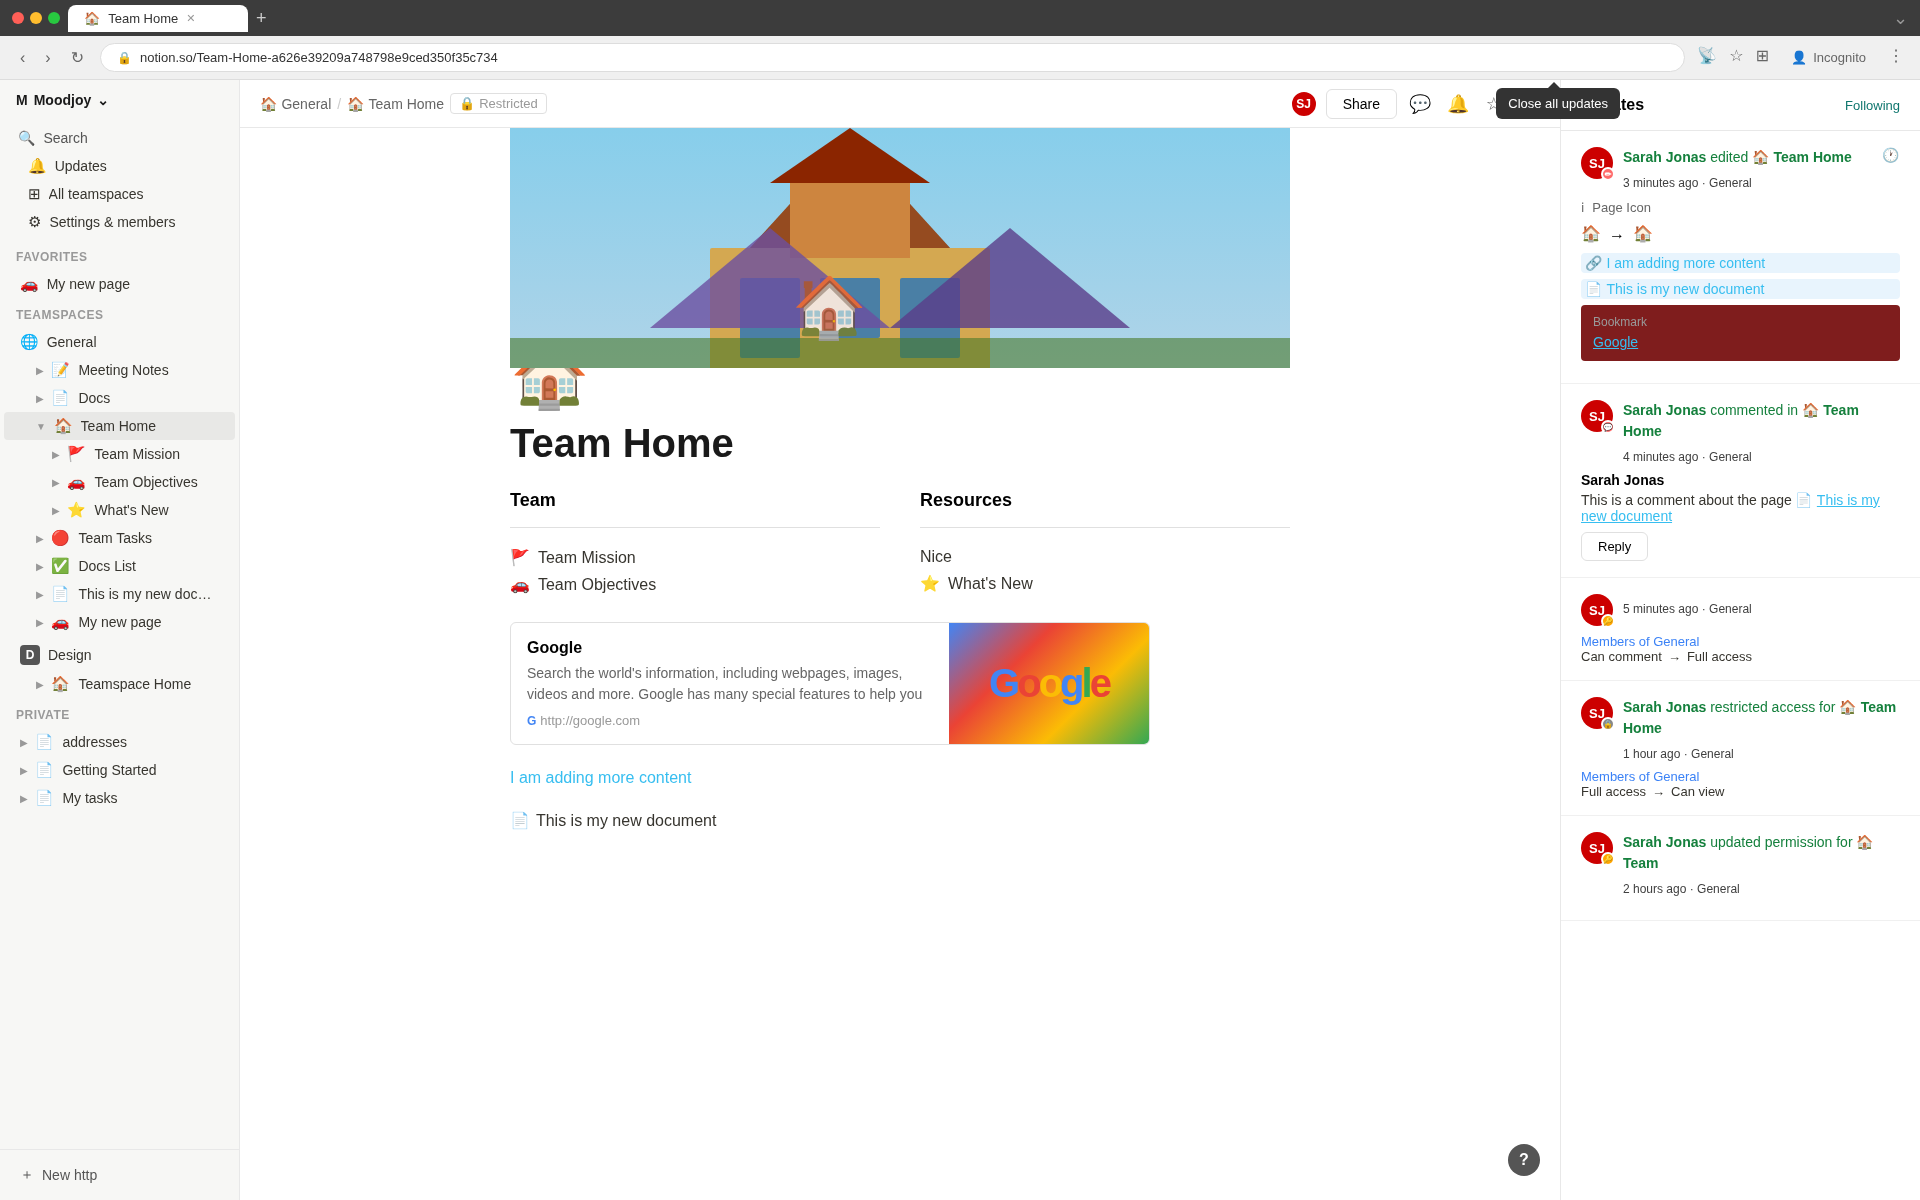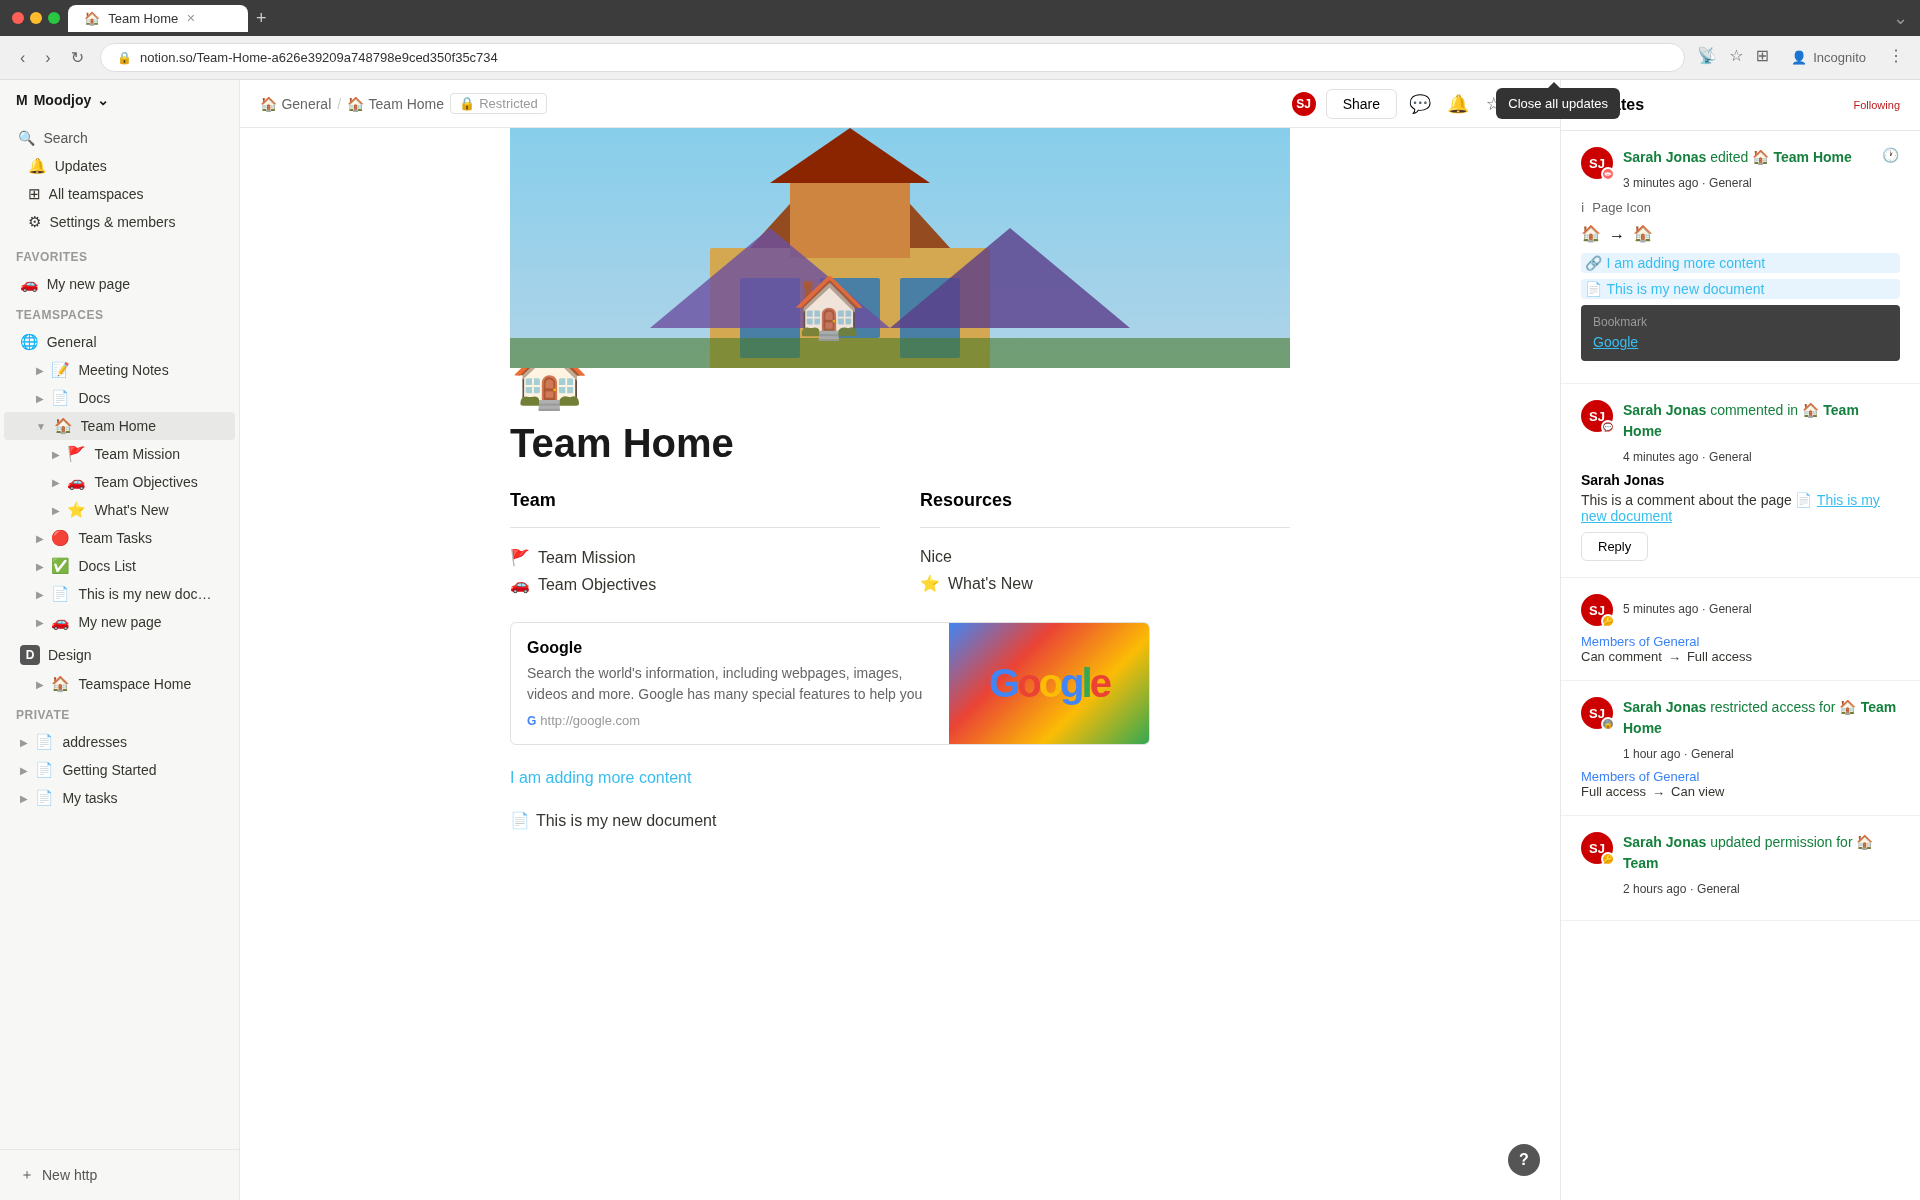--- a/index.html
+++ b/index.html
@@ -82,37 +82,37 @@
     .bookmark-image { width: 200px; background: linear-gradient(135deg, #4285F4, #EA4335, #FBBC05, #34A853); display: flex; align-items: center; justify-content: center; font-size: 36px; font-weight: 700; color: #fff; }
 
     .page-link { color: #37bef0; text-decoration: none; font-size: 16px; display: inline-flex; align-items: center; gap: 6px; margin-bottom: 12px; }
 
     .help-btn { position: fixed; bottom: 24px; right: 380px; width: 32px; height: 32px; border-radius: 50%; background: #555; color: #fff; display: flex; align-items: center; justify-content: center; font-size: 16px; font-weight: 700; cursor: pointer; }
 
     
     .updates-panel { width: 360px; border-left: 1px solid #e8e8e8; background: #fff; display: flex; flex-direction: column; overflow: hidden; flex-shrink: 0; }
     .updates-header { padding: 16px 20px; border-bottom: 1px solid #e8e8e8; display: flex; align-items: center; justify-content: space-between; }
     .updates-title { font-size: 16px; font-weight: 600; }
-    .following-btn { font-size: 11px; color: #b91c1c; cursor: pointer; }
+    .following-btn { font-size: 13px; color: #0f766e; cursor: pointer; }
     .updates-list { overflow-y: auto; flex: 1; }
 
     .update-item { padding: 16px 20px; border-bottom: 1px solid #f0f0f0; }
     .update-meta { display: flex; align-items: flex-start; gap: 10px; margin-bottom: 8px; }
     .update-avatar { width: 32px; height: 32px; border-radius: 50%; background: #c00; display: flex; align-items: center; justify-content: center; color: #fff; font-size: 13px; font-weight: 700; flex-shrink: 0; position: relative; }
     .update-avatar-badge { position: absolute; bottom: -2px; right: -2px; width: 14px; height: 14px; border-radius: 50%; background: #ff6b6b; border: 2px solid #fff; display: flex; align-items: center; justify-content: center; font-size: 8px; }
     .update-text { flex: 1; font-size: 14px; color: #15803d; line-height: 1.5; }
     .update-time { font-size: 12px; color: #404040; margin-top: 8px; }
     .update-icon { color: #999; font-size: 14px; flex-shrink: 0; }
 
     .update-detail { margin-top: 8px; }
     .page-icon-change { display: flex; align-items: center; gap: 8px; font-size: 13px; color: #666; margin-bottom: 8px; }
     .update-content-box { background: #f7f7f5; border-radius: 4px; padding: 8px 12px; margin-bottom: 6px; }
     .update-content-link { color: #37bef0; font-size: 14px; text-decoration: none; display: flex; align-items: center; gap: 4px; }
     .update-comment { font-size: 14px; color: #37352f; }
-    .update-bookmark-box { background: #404040; border-radius: 4px; padding: 10px 12px; margin-bottom: 6px; }
+    .update-bookmark-box { background: #7f1d1d; border-radius: 4px; padding: 10px 12px; margin-bottom: 6px; }
     .update-bookmark-label { font-size: 12px; color: #999; margin-bottom: 4px; }
     .update-bookmark-link { color: #37bef0; font-size: 14px; }
     .reply-btn { background: none; border: 1px solid #e0e0e0; border-radius: 6px; padding: 6px 16px; font-size: 13px; cursor: pointer; margin-top: 8px; }
     .perm-label { font-size: 13px; color: #3b82f6; margin-top: 4px; }
     .perm-arrow { display: flex; align-items: center; gap: 6px; font-size: 13px; color: #37352f; }
 
     
     .tooltip { background: #333; color: #fff; font-size: 13px; padding: 8px 12px; border-radius: 6px; position: absolute; top: 88px; right: 300px; white-space: nowrap; z-index: 100; }
     .tooltip::before { content: ''; position: absolute; top: -6px; right: 60px; border: 6px solid transparent; border-bottom-color: #333; border-top: none; }
     .g-blue { color: #4285F4; }

